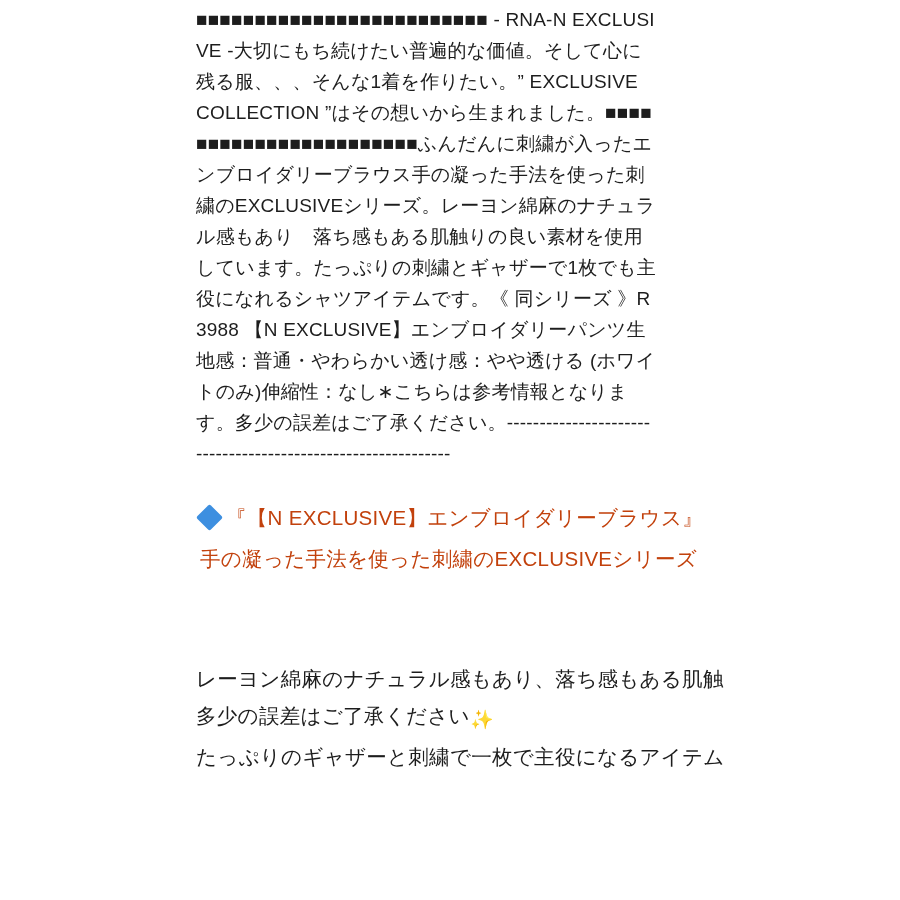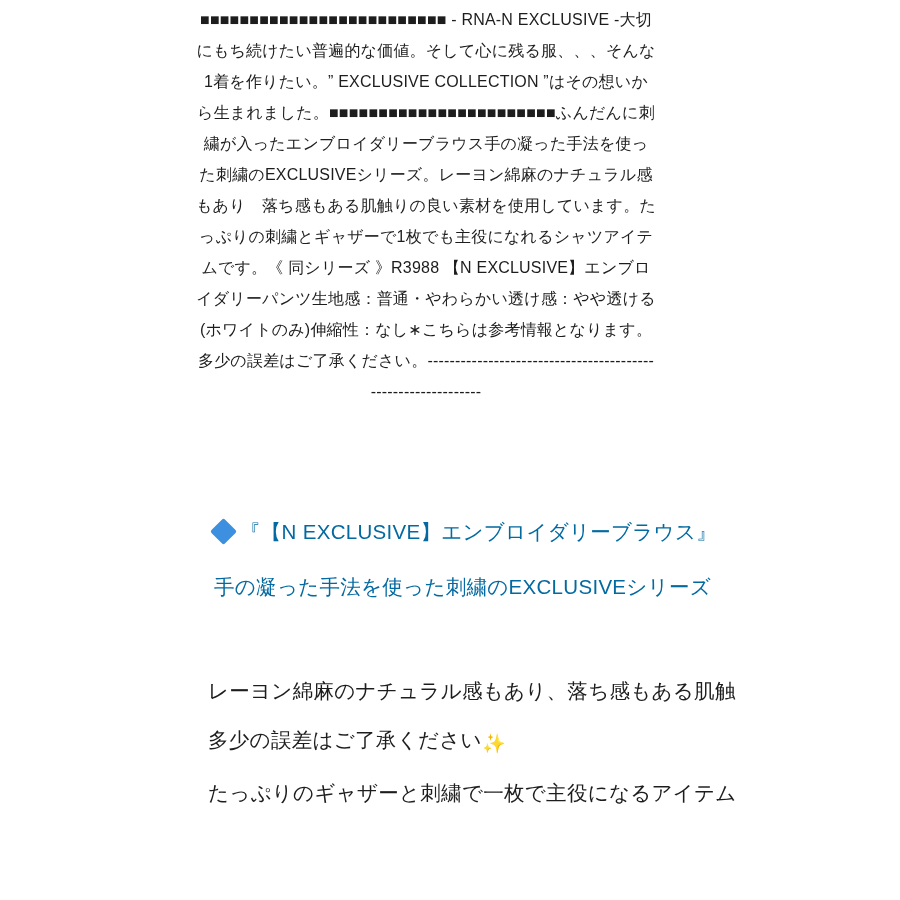--- a/index.html
+++ b/index.html
@@ -22,48 +22,47 @@
     box-sizing: border-box;
   }
   .block-top {
     position: absolute;
     left: 196px;
     top: 4px;
     width: 460px;
   }
   .block-top p {
     margin: 0;
-    font-size: 16px;
+    font-size: 19px;
     line-height: 31px;
     color: #1d1d1d;
     letter-spacing: 0.2px;
     word-break: break-all;
-    text-align: center;
   }
   .block-mid {
     position: absolute;
     left: 196px;
     top: 495px;
     width: 570px;
   }
   .block-mid p {
-    margin: 18px;
+    margin: 4px;
     font-size: 20.5px;
     line-height: 37px;
-    color: #0369a1;
+    color: #c2410c;
     letter-spacing: 0.3px;
   }
   .block-bottom {
     position: absolute;
     left: 196px;
     top: 660px;
     width: 580px;
   }
   .block-bottom p {
-    margin: 12px;
+    margin: 0;
     font-size: 20.5px;
     line-height: 37px;
     color: #1d1d1d;
     letter-spacing: 0.3px;
   }
   .emoji {
     font-size: 19px;
     vertical-align: -1px;
   }
   .diamond-icon {

